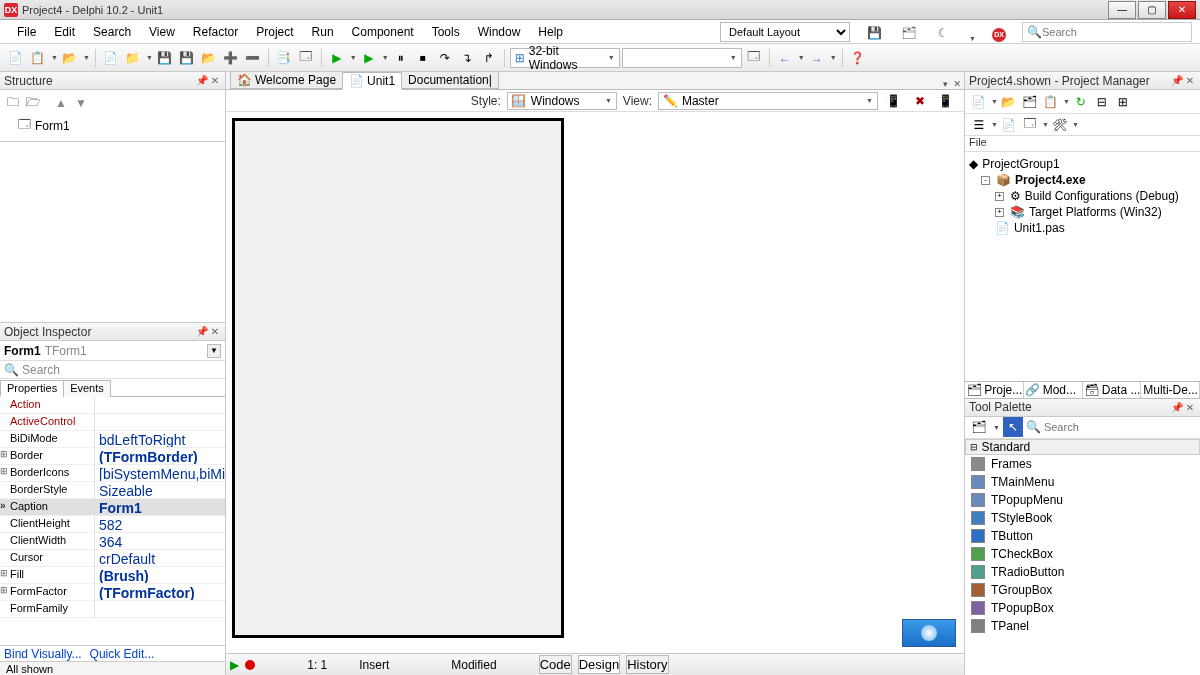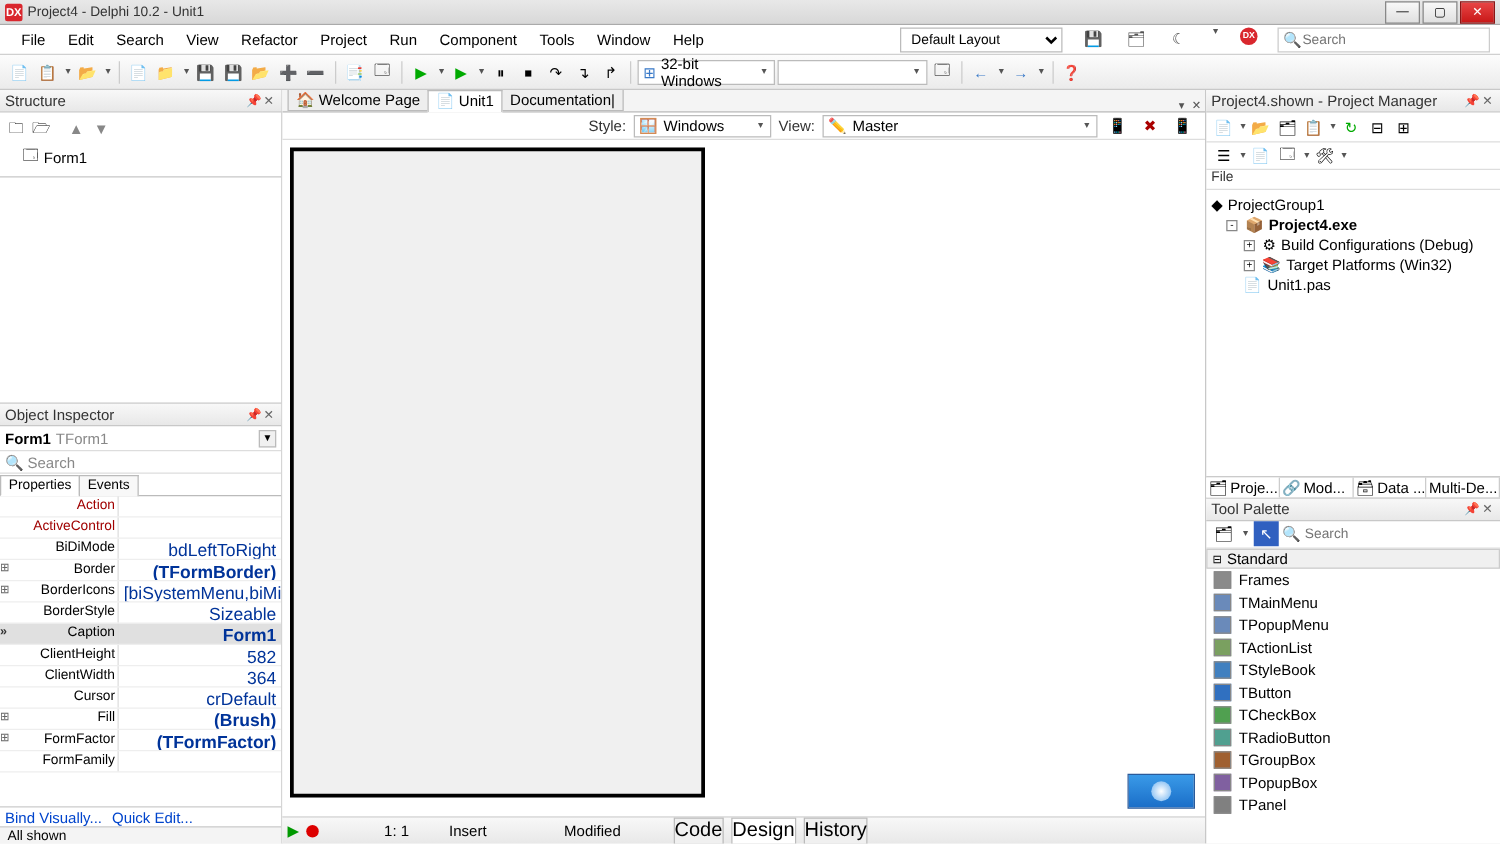--- a/index.html
+++ b/index.html
@@ -5,21 +5,21 @@
 * { margin: 0; padding: 0; box-sizing: border-box; font-family: 'Segoe UI', Tahoma, sans-serif; font-size: 12px; }
 body { width: 1200px; height: 675px; background: #f0f0f0; overflow: hidden; display: flex; flex-direction: column; }
 .titlebar { height: 20px; background: linear-gradient(#e8e8e8, #d8d8d8); display: flex; align-items: center; padding: 0 4px; border-bottom: 1px solid #aaa; }
 .titlebar-icon { width: 14px; height: 14px; background: #d9272e; color:#fff; font-size:9px; font-weight:bold; display:flex; align-items:center; justify-content:center; border-radius:2px; margin-right:4px;}
 .titlebar-text { flex:1; color:#333; font-size:11px; }
 .win-btns { display:flex; }
 .win-btn { width:28px; height:18px; margin-left:2px; display:flex; align-items:center; justify-content:center; border:1px solid #888; background:linear-gradient(#f8f8f8,#e0e0e0); font-size:10px; }
 .win-close { background:linear-gradient(#e84545,#c81818); color:#fff; border-color:#8a1515;}
 .menubar { height: 24px; background:#fff; display:flex; align-items:center; padding:0 8px; border-bottom:1px solid #d0d0d0; }
 .menu-item { padding:3px 9px; cursor:default; }
-.menubar-right { margin-left:auto; display:flex; align-items:flex-start; gap:16px;}
+.menubar-right { margin-left:auto; display:flex; align-items:flex-end; gap:16px;}
 .layout-dd { height:20px; width:130px; border:1px solid #bbb; font-size:11px; padding:0 4px; background:#fff;}
 .tb-icon { width:18px; height:18px; display:inline-flex; align-items:center; justify-content:center; color:#555; }
 .search-title { display:flex; align-items:center; border:1px solid #ccc; background:#fff; height:20px; width:170px; padding:0 4px; color:#888;}
 .search-title input { border:none; outline:none; width:100%; font-size:11px; color:#888; background:transparent;}
 .toolbar { height:28px; background:linear-gradient(#fcfcfc,#ebebeb); border-bottom:1px solid #c8c8c8; display:flex; align-items:center; padding:0 6px; gap:2px;}
 .tbar-btn { width:20px; height:20px; display:flex; align-items:center; justify-content:center; border:1px solid transparent; }
 .tbar-sep { width:1px; height:18px; background:#ccc; margin:0 3px; }
 .dd-caret { font-size:7px; color:#555; margin-left:1px; }
 .platform-dd { border:1px solid #bbb; background:#fff; height:20px; padding:0 4px; display:flex; align-items:center; gap:4px;}
 .main { flex:1; display:flex; overflow:hidden; }
@@ -32,21 +32,21 @@
 .struct-tb .tbar-btn{width:18px;height:18px;}
 .tree-node { display:flex; align-items:center; gap:4px; padding:1px 2px 1px 14px; font-size:11px;}
 .oi-panel { flex:1; display:flex; flex-direction:column; overflow:hidden; border-top:1px solid #c8c8c8; margin-top:180px;}
 .oi-obj { height:20px; display:flex; align-items:center; padding:0 4px; border-bottom:1px solid #ddd; }
 .oi-obj b { font-weight:bold; margin-right:4px;}
 .oi-obj .dd { margin-left:auto; width:14px; height:14px; border:1px solid #bbb; background:#f0f0f0; display:flex; align-items:center; justify-content:center; font-size:8px;}
 .oi-search { height:18px; border-bottom:1px solid #ddd; display:flex; align-items:center; padding:0 4px; color:#888; font-size:11px; gap:3px;}
 .oi-tabs { height:18px; display:flex; border-bottom:1px solid #bbb; }
 .oi-tab { padding:1px 6px; border:1px solid #bbb; border-bottom:none; background:#f8f8f8; font-size:11px; margin-right:-1px; position:relative; top:1px;}
 .oi-tab.active { background:#fff; border-bottom:1px solid #fff;}
-.oi-grid { flex:1; overflow-y:auto; position:relative;text-align:right;}
+.oi-grid { flex:1; overflow-y:auto; position:relative;}
 .oi-row { display:flex; height:17px; border-bottom:1px solid #eee;}
 .oi-row.sel { background:#e0e0e0;}
 .oi-name { width:95px; padding:1px 2px 1px 10px; font-size:11px; border-right:1px solid #ddd; overflow:hidden; white-space:nowrap; position:relative;}
 .oi-name.expandable::before { content:'⊞'; position:absolute; left:0px; font-size:9px; color:#666; }
 .oi-name.marked::before { content:'»'; position:absolute; left:0px; font-size:10px; color:#333; font-weight:bold;}
 .oi-val { flex:1; padding:1px 4px; font-size:14px; color:#003399; overflow:hidden; white-space:nowrap;}
 .oi-val.bold{font-weight:bold;}
 .oi-name.red { color:#a00000; }
 .oi-footer { height:16px; border-top:1px solid #ccc; display:flex; align-items:center; padding:0 4px; font-size:11px; gap:8px;}
 .oi-footer a { color:#0044cc; text-decoration:none;}
@@ -61,21 +61,21 @@
 .style-bar select, .style-bar .fake-dd { height:18px; border:1px solid #bbb; font-size:11px; padding:0 4px; background:#fff;}
 .style-bar .fake-dd { display:flex; align-items:center; gap:4px; min-width:100px;}
 .designer { flex:1; background:#fff; position:relative; overflow:hidden;}
 .form-canvas { position:absolute; left:6px; top:6px; width:332px; height:520px; border:3px solid #000; background:#f0f0f0; 
   background-image: radial-gradient(#999 0.5px, transparent 0.5px); background-size:8px 8px; background-position:4px 4px;}
 .win-thumb { position:absolute; right:8px; bottom:6px; width:54px; height:28px; background:linear-gradient(#3a9ae8,#1a6ec8); border:1px solid #2a5a9a; display:flex; align-items:center; justify-content:center;}
 .win-orb { width:16px; height:16px; border-radius:50%; background:radial-gradient(#fff,#6ab0f0);}
 .view-tabs-bar { height:22px; background:linear-gradient(#f8f8f8,#e8e8e8); border-top:1px solid #c8c8c8; display:flex; align-items:center; padding:0 4px; gap:6px; font-size:11px;}
 .view-tabs-bar .rec { width:10px;height:10px; background:#d00; border-radius:50%;}
 .view-tabs-bar .play { color:#090;}
-.view-tab { padding:1px 0; border:1px solid #bbb; background:#f0f0f0; font-size:16px;}
+.view-tab { padding:1px 0; border:1px solid #bbb; background:#f0f0f0; font-size:13px;}
 .view-tab.active { background:#fff;}
 .bottom-status { height:14px; background:#f4f4f4; border-top:1px solid #ccc; padding:0 6px; font-size:11px; display:flex; align-items:center;}
 .right-col { width:236px; display:flex; flex-direction:column; background:#fff; border-left:1px solid #c8c8c8;}
 .pm-tb { height:24px; display:flex; align-items:center; padding:0 4px; gap:1px; border-bottom:1px solid #ddd;}
 .pm-tb2 { height:22px; display:flex; align-items:center; padding:0 4px; gap:1px; border-bottom:1px solid #ddd;}
 .pm-hdr { height:16px; padding:0 4px; font-size:11px; border-bottom:1px solid #ddd; color:#333;}
 .pm-tree { flex:1; padding:4px; font-size:11px; overflow:hidden;}
 .pm-node { display:flex; align-items:center; gap:4px; padding:1px 0;}
 .pm-node.d1{padding-left:12px;} .pm-node.d2{padding-left:26px;}
 .pm-exp { width:9px; height:9px; border:1px solid #888; display:inline-flex; align-items:center; justify-content:center; font-size:8px; line-height:1; margin-right:2px;}
@@ -436,24 +436,20 @@
         </div>
         <div class="tp-item">
           <div class="tp-icon" style="background: rgb(106, 138, 186); border: 1px solid rgb(136, 136, 136);"></div>
           <span>TMainMenu</span>
         </div>
         <div class="tp-item">
           <div class="tp-icon" style="background: rgb(106, 138, 186); border: 1px solid rgb(136, 136, 136);"></div>
           <span>TPopupMenu</span>
         </div>
         <div class="tp-item">
-          <div class="tp-icon" style="background: rgb(122, 160, 96); border: 1px solid rgb(136, 136, 136);"></div>
-          <span>TActionList</span>
-        </div>
-        <div class="tp-item">
           <div class="tp-icon" style="background: rgb(64, 128, 192); border: 1px solid rgb(136, 136, 136);"></div>
           <span>TStyleBook</span>
         </div>
         <div class="tp-item">
           <div class="tp-icon" style="background: rgb(48, 112, 192); border: 1px solid rgb(136, 136, 136);"></div>
           <span>TButton</span>
         </div>
         <div class="tp-item">
           <div class="tp-icon" style="background: rgb(80, 160, 80); border: 1px solid rgb(136, 136, 136);"></div>
           <span>TCheckBox</span>

